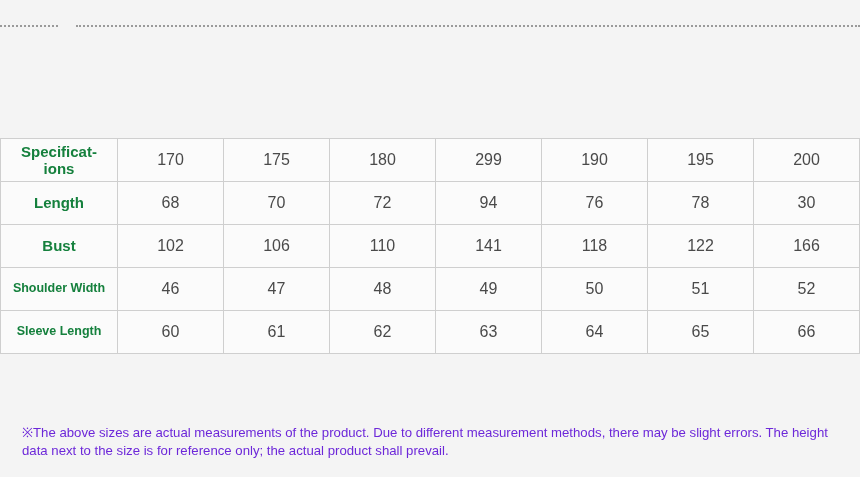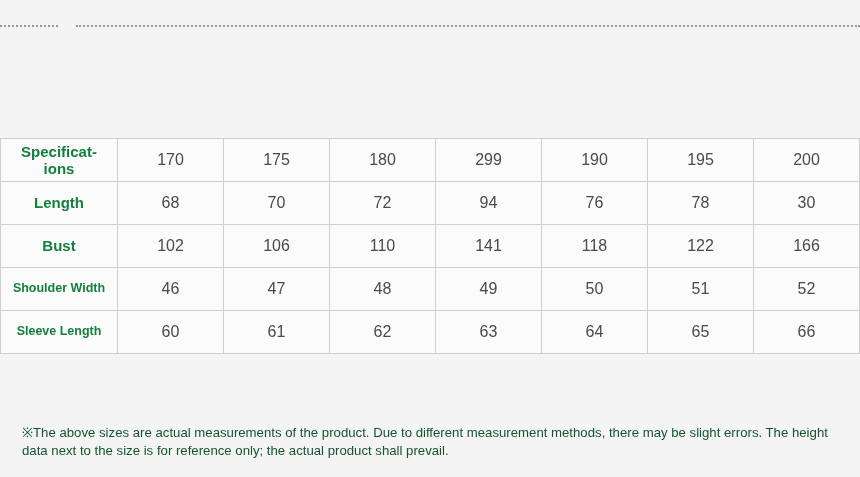--- a/index.html
+++ b/index.html
@@ -94,21 +94,21 @@
   }
 
   
   .footnote {
     position: absolute;
     left: 22px;
     top: 424px;
     width: 820px;
     font-size: 13.2px;
     line-height: 1.35;
-    color: #14532d;
+    color: #6d28d9;
   }
 </style>
 </head>
 <body>
 
 <div class="header">
   <div class="dots-left"></div>
   <div class="dots-right"></div>
 </div>
 

